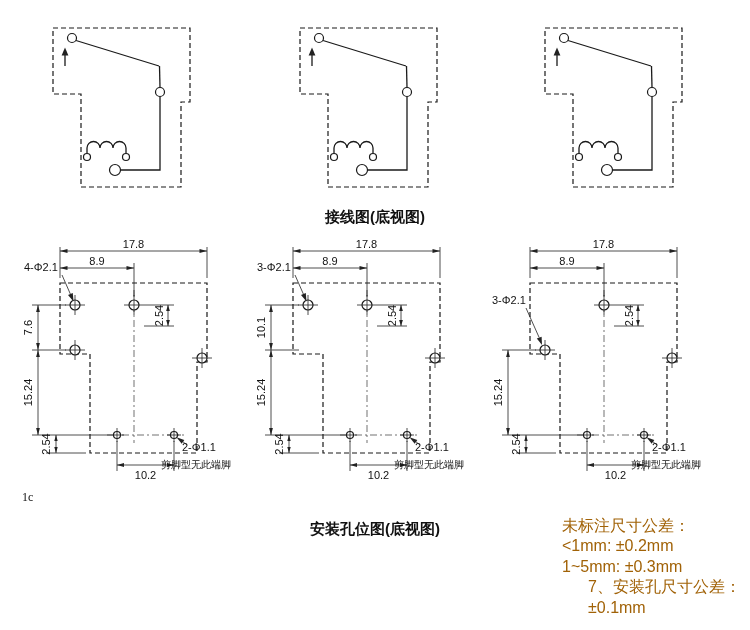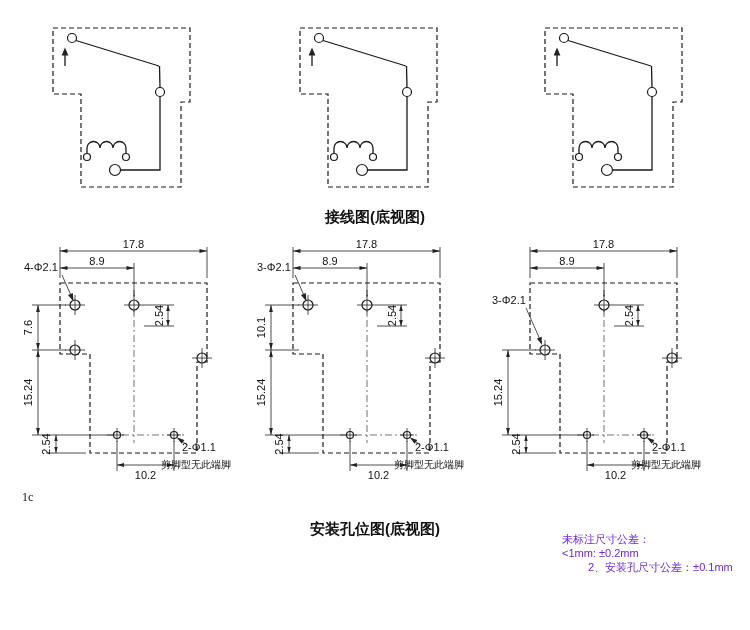--- a/index.html
+++ b/index.html
@@ -6,21 +6,21 @@
   .canvas{position:relative;width:750px;height:630px;background:#fff;overflow:hidden;
           font-family:"Liberation Sans",sans-serif;color:#111;}
   .wire-wrap{position:absolute;top:22px;width:190px;height:178px;}
   .mount-wrap{position:absolute;top:238px;width:235px;height:282px;}
   .m-label{position:absolute;left:0;top:252px;width:222px;
            font-size:12px;color:#111;font-family:Liberation Serif, serif;}
   .cap{position:absolute;left:0;width:750px;text-align:center;font-weight:600;
        font-size:15px;color:#111;}
   #cap-wiring{top:208px;text-align:center;}
   #cap-mounting{top:520px;}
-  .notes{position:absolute;left:562px;top:532px;font-size:11px;line-height:1.28;color:#6d28d9;}
+  .notes{position:absolute;left:562px;top:516px;font-size:16px;line-height:1.28;color:#a16207;}
   .notes .indent{padding-left:26px;}
   
   svg .outline{fill:none;stroke:#1a1a1a;stroke-width:1.2;stroke-dasharray:5 3;}
   svg .w{stroke:#1a1a1a;stroke-width:1.3;fill:none;}
   svg circle{fill:#fff;stroke:#1a1a1a;stroke-width:1.2;}
   svg .cl line{stroke:#333;stroke-width:0.7;stroke-dasharray:7 3 2 3;}
   svg .ext line{stroke:#222;stroke-width:0.8;}
   svg .ch{stroke:#222;stroke-width:0.8;}
   svg .dim line, svg .ldr{stroke:#222;stroke-width:0.8;fill:none;}
   svg .dim polygon, svg .arr{fill:#222;stroke:none;}
@@ -30,21 +30,22 @@
 </head>
 <body>
 
 <div class="canvas" id="canvas">
   <div class="cap" id="cap-wiring">接线图(底视图)</div>
   <div class="cap" id="cap-mounting">安装孔位图(底视图)</div>
 
   <div class="notes">
     <div>未标注尺寸公差：</div>
     <div>&lt;1mm:  ±0.2mm</div>
-    <div class="indent">2、安装孔尺寸公差：±0.1mm</div>
+    <div>1~5mm: ±0.3mm</div>
+    <div class="indent">7、安装孔尺寸公差：±0.1mm</div>
   </div>
 
   <div class="wire-wrap" style="left: 45px;">
     <svg width="190" height="178" viewBox="0 0 190 178">
       <path class="outline" d="M8 6 H145 V80 H136 V165 H36 V72 H8 Z"></path>
       <line class="w" x1="31" y1="18.5" x2="114" y2="44"></line>
       <line class="w" x1="114.5" y1="44" x2="115" y2="65.5"></line>
       <path class="w" d="M115 74.5 V148 H75.5"></path>
       <g>
         <line class="w" x1="20" y1="44" x2="20" y2="31"></line>

